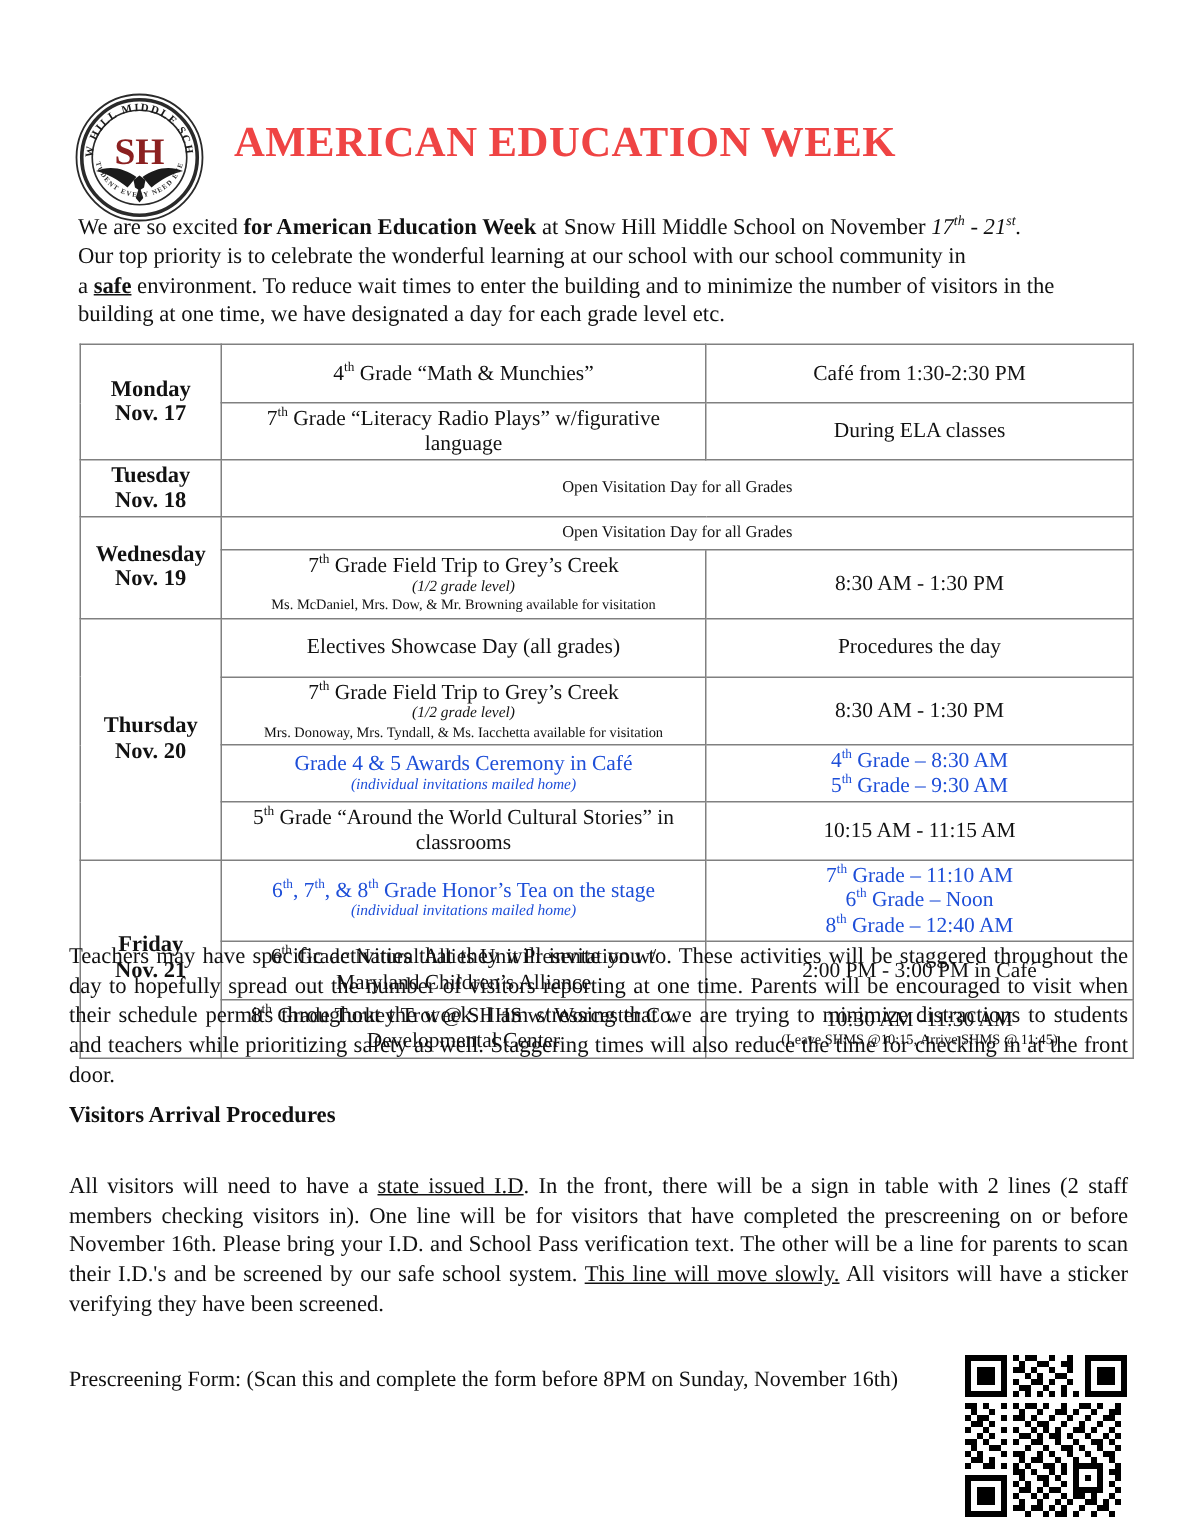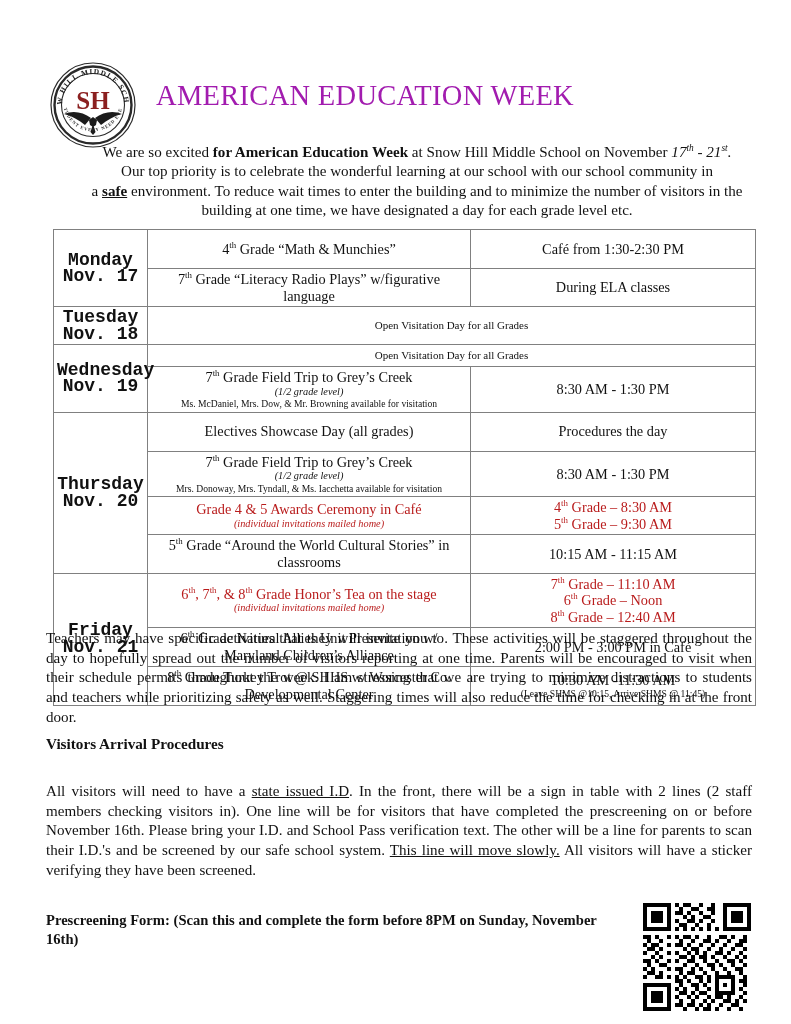--- a/index.html
+++ b/index.html
@@ -36,36 +36,36 @@
     top: 4px;
     width: 86px;
     height: 86px;
   }
   .logo-svg { display: block; }
   .doc-title {
     position: absolute;
     left: 110px;
     top: 22px;
     font-size: 28.5px;
-    font-weight: normal;
+    font-weight: bold;
     letter-spacing: 0.3px;
-    color: #a21caf;
+    color: #ef4444;
     font-family: "Liberation Serif", "DejaVu Serif", serif;
     white-space: nowrap;
   }
 
   
   .intro {
     position: absolute;
-    left: 64px;
+    left: 52px;
     top: 143px;
     width: 706px;
     font-size: 15.1px;
     line-height: 19.4px;
-    text-align: center;
+    text-align: left;
   }
   .intro .ln { display: block; white-space: nowrap; }
   b.semi { font-weight: bold; }
   .u { text-decoration: underline; }
   i.ital { font-style: italic; }
   sup { font-size: 0.62em; vertical-align: super; line-height: 0; }
 
   
   .sched {
     position: absolute;
@@ -81,37 +81,36 @@
     padding: 2px 3px;
     vertical-align: middle;
     text-align: center;
     line-height: 16.6px;
   }
   .col-day   { width: 94px; }
   .col-act   { width: 323px; }
   .col-time  { width: 285px; }
   .day {
     font-weight: bold;
-    font-size: 18px;
+    font-size: 15px;
     line-height: 17px;
-    font-family: Liberation Mono, monospace;
   }
   .spanall { font-weight: normal; font-size: 11px; }
   .fine {
     font-size: 9.6px;
     line-height: 11.4px;
     display: block;
   }
   .fine-i {
     font-size: 10.3px;
     font-style: italic;
     line-height: 12.6px;
     display: block;
   }
-  .red { color: #b91c1c; }
+  .red { color: #1d4ed8; }
   .tall { height: 34px; }
 
   
   .body-block {
     position: absolute;
     left: 46px;
     width: 706px;
     font-size: 15.1px;
     line-height: 19.7px;
     text-align: justify;
@@ -125,21 +124,21 @@
     font-weight: bold;
   }
   #p-visitors { top: 782px; }
   #p-screening { top: 861px; text-align: left; }
   #p-form {
     position: absolute;
     left: 46px;
     top: 911px;
     width: 580px;
     font-size: 14.6px;
-    font-weight: bold;
+    font-weight: normal;
     line-height: 19px;
   }
 
   
   .qr {
     position: absolute;
     left: 639px;
     top: 899px;
     width: 116px;
     height: 116px;

